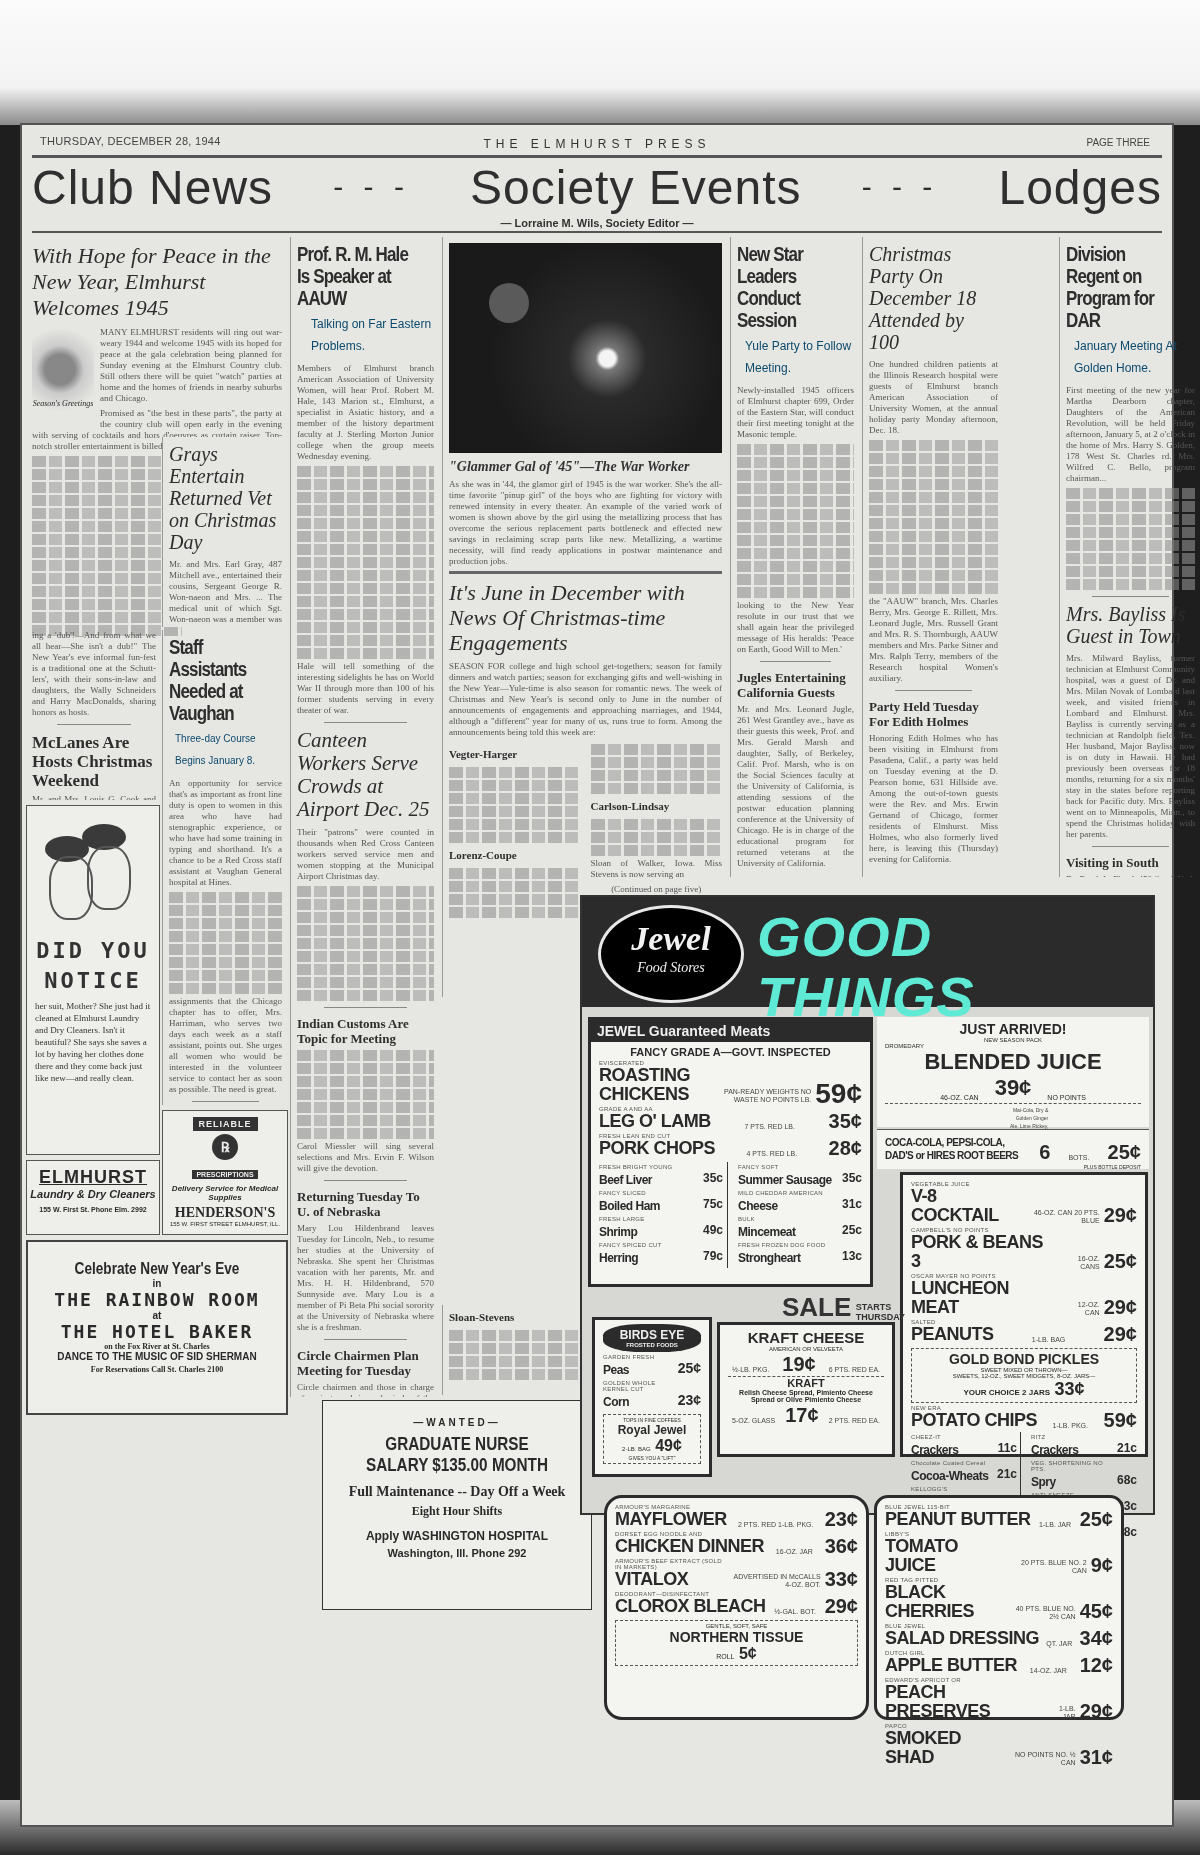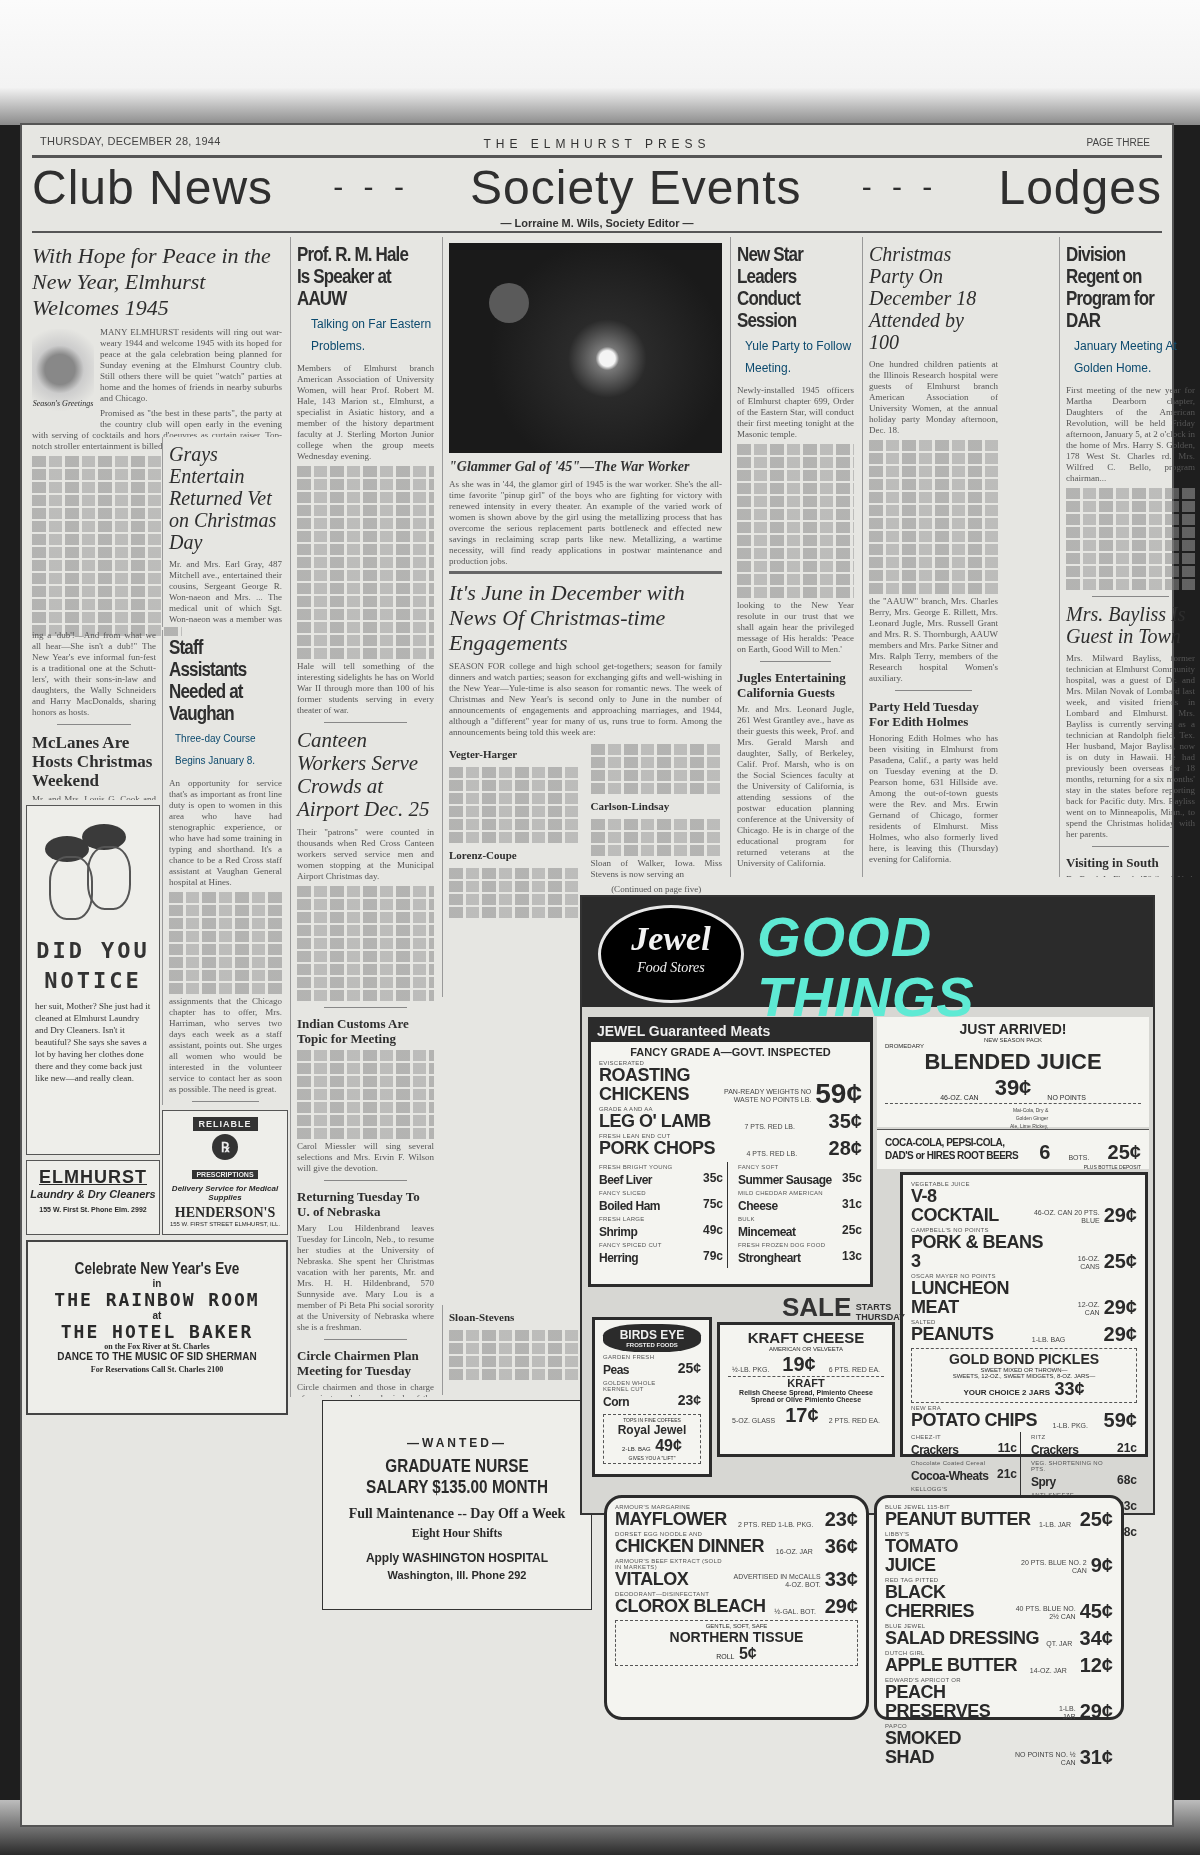--- a/index.html
+++ b/index.html
@@ -254,21 +254,21 @@
 
   <div class="col" style="left:420px;top:1180px;width:160px;height:90px">
     <div class="h-bold" style="font-size:11px;margin:3px 0">Sloan-Stevens</div>
     <div class="fill"></div>
       <div class="fill"></div>
       <div class="fill"></div>
       <div class="fill"></div>
   </div>
 
   <div class="ad-box" style="left:300px;top:1275px;width:270px;height:210px;border-width:1px">
-    <div style="font-size:12px;font-weight:bold;letter-spacing:3px;margin-top:35px">—WANTED—</div>
+    <div style="font-size:10px;font-weight:bold;letter-spacing:3px;margin-top:16px">—WANTED—</div>
     <div style="font-size:18px;font-weight:bold;margin-top:6px;transform:scaleX(.85)">GRADUATE NURSE</div>
     <div style="font-size:18px;font-weight:bold;transform:scaleX(.85)">SALARY $135.00 MONTH</div>
     <div style="font-size:14px;font-weight:bold;font-family:'Liberation Serif',serif;margin-top:8px">Full Maintenance -- Day Off a Week</div>
     <div style="font-size:12px;font-weight:bold;font-family:'Liberation Serif',serif;margin-top:4px">Eight Hour Shifts</div>
     <div style="font-size:12px;font-weight:bold;margin-top:10px">Apply WASHINGTON HOSPITAL</div>
     <div style="font-size:11px;font-weight:bold;margin-top:4px">Washington, Ill.     Phone 292</div>
   </div>
 
   <div class="col" style="left:708px;top:112px;width:130px;height:640px">
     <div class="h-cond">New Star Leaders Conduct Session</div>

